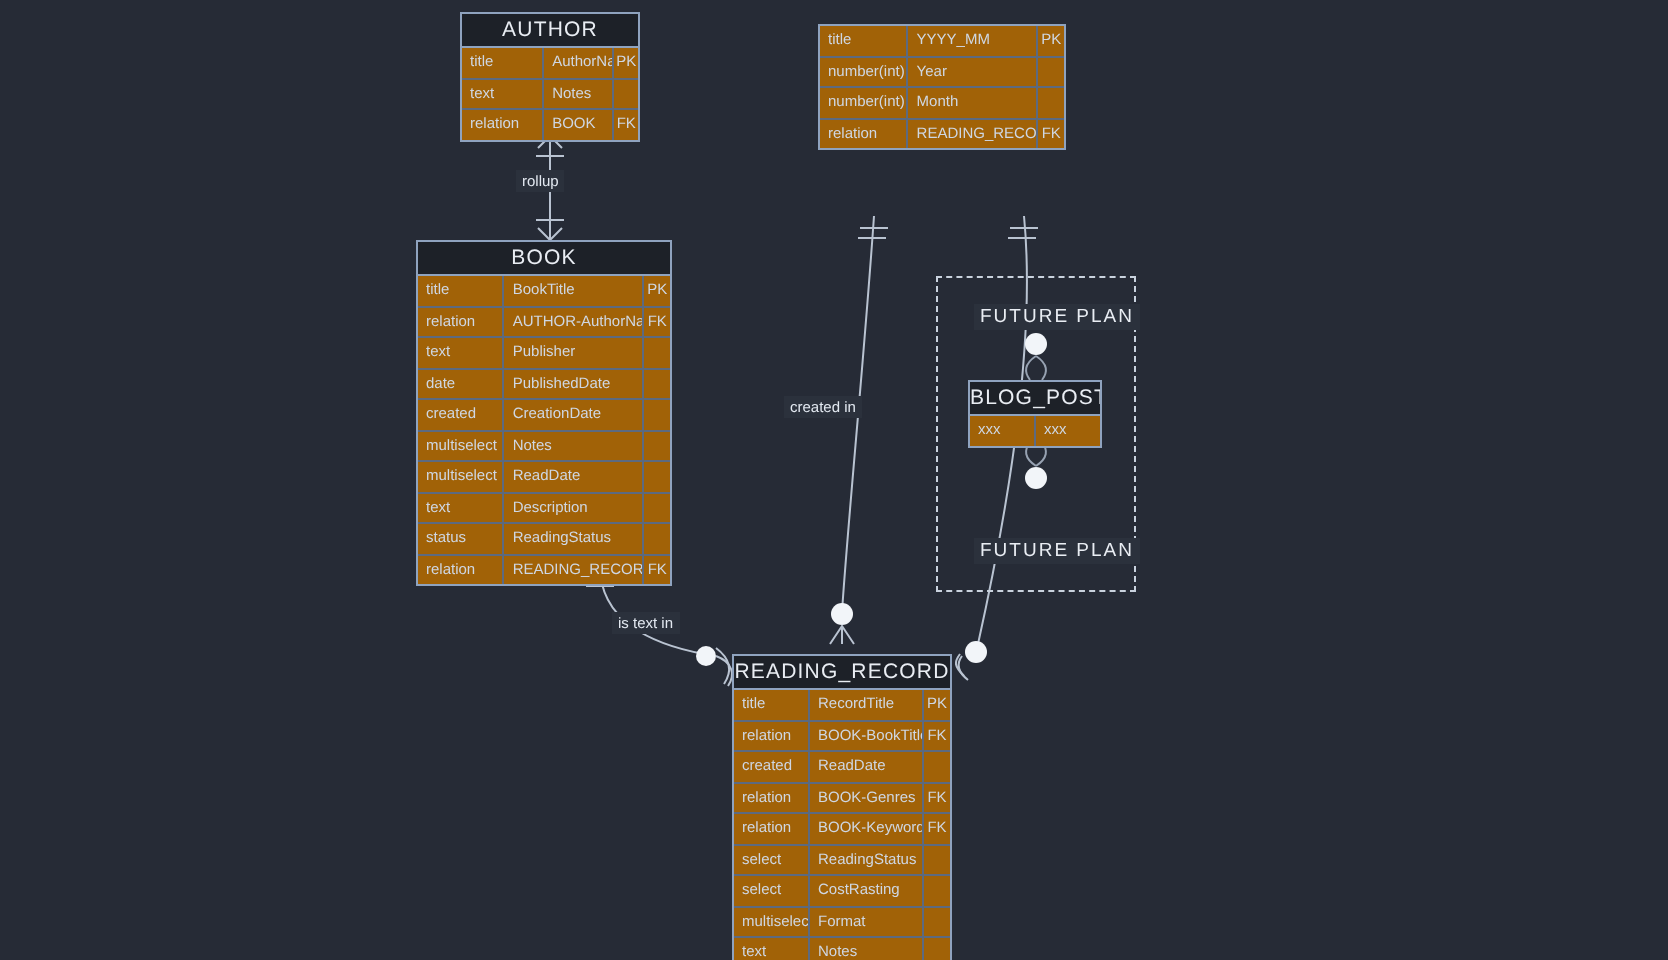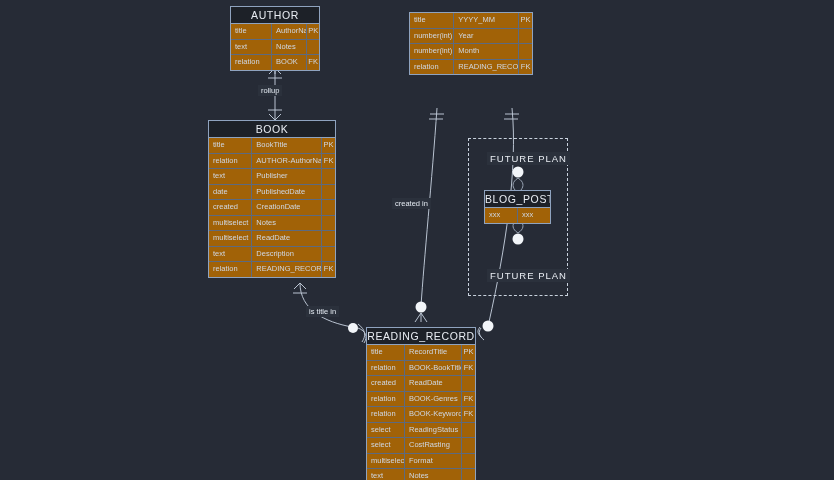--- a/index.html
+++ b/index.html
@@ -221,20 +221,25 @@
       <div class="c" style="width:44px">multiselect</div>
       <div class="c" style="width:71px">ReadDate</div>
       <div class="c key last" style="width:13px"></div>
     </div>
     <div class="erow">
       <div class="c" style="width:44px">text</div>
       <div class="c" style="width:71px">Description</div>
       <div class="c key last" style="width:13px"></div>
     </div>
     <div class="erow">
+      <div class="c" style="width:44px">status</div>
+      <div class="c" style="width:71px">ReadingStatus</div>
+      <div class="c key last" style="width:13px"></div>
+    </div>
+    <div class="erow">
       <div class="c" style="width:44px">relation</div>
       <div class="c" style="width:71px">READING_RECORD</div>
       <div class="c key last" style="width:13px">FK</div>
     </div>
   </div>
 
   <div class="entity" style="left:484px;top:190px;width:67px;">
     <div class="ehead">BLOG_POSTS</div>
     <div class="erow">
       <div class="c" style="width:33px">xxx</div>
@@ -286,15 +291,15 @@
     </div>
     <div class="erow">
       <div class="c" style="width:38px">text</div>
       <div class="c" style="width:57px">Notes</div>
       <div class="c key last" style="width:13px"></div>
     </div>
   </div>
 
   <div class="edge-label" style="left:258px;top:85px;">rollup</div>
   <div class="edge-label" style="left:392px;top:198px;">created in</div>
-  <div class="edge-label" style="left:306px;top:306px;">is title in</div>
+  <div class="edge-label" style="left:306px;top:306px;">is text in</div>
 
 </div>
 
 </body></html>

